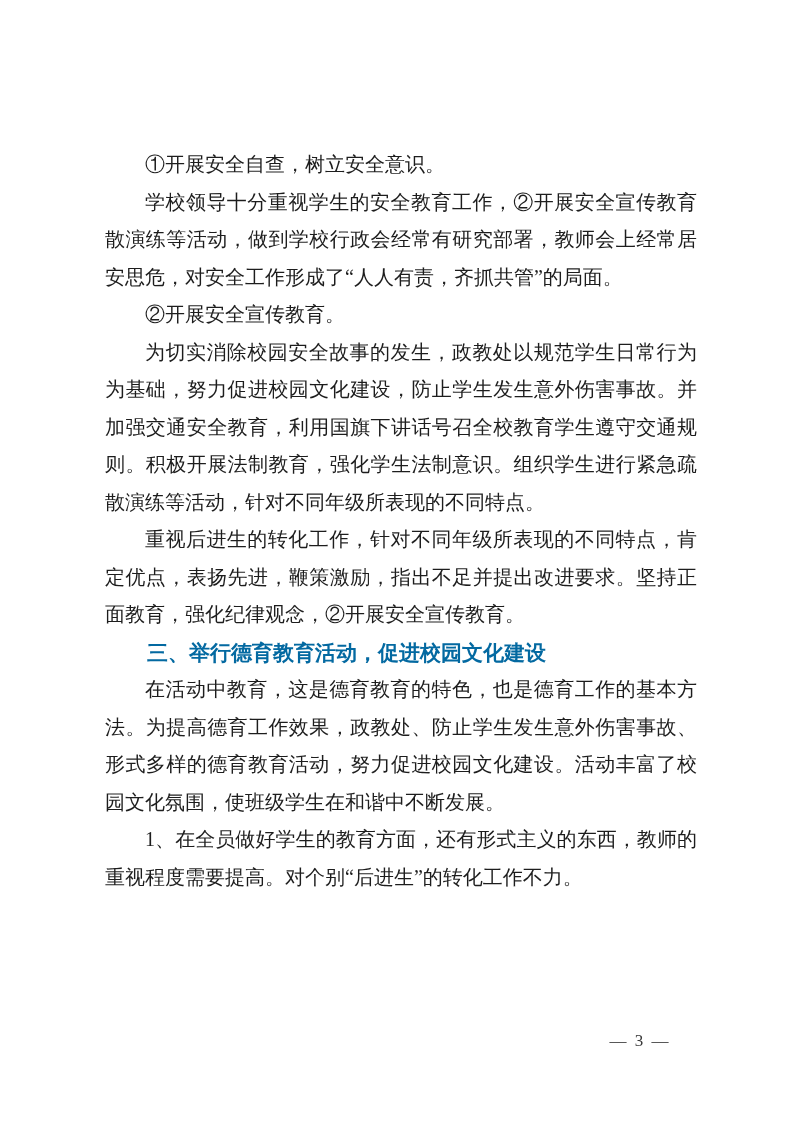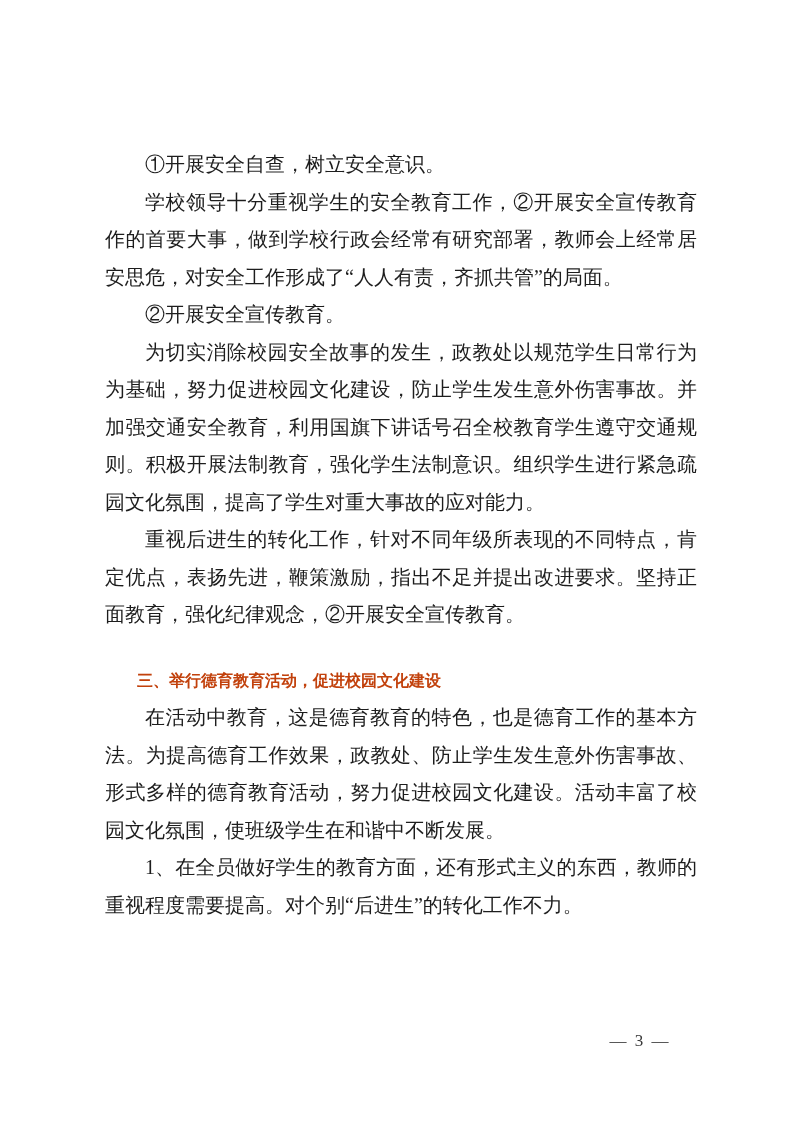--- a/index.html
+++ b/index.html
@@ -33,23 +33,22 @@
   }
   .line.indent { text-indent: 2em; }
   .line.justify {
     text-align: justify;
     text-align-last: justify;
     text-justify: inter-character;
   }
   .line.heading {
     font-family: "Liberation Sans", "DejaVu Sans", sans-serif;
     font-weight: 700;
-    font-size: 16px;
-    color: #c2410c;
-    margin-top: 28px;
+    font-size: 21px;
+    color: #0369a1;
   }
   .footer {
     position: absolute;
     left: 560px;
     top: 1028px;
     width: 160px;
     height: 26px;
     line-height: 26px;
     text-align: center;
     font-size: 17px;
@@ -57,28 +56,28 @@
     letter-spacing: 2px;
   }
 </style>
 </head>
 <body>
 
 <div class="page">
   <div class="text-block">
     <div class="line indent">①开展安全自查，树立安全意识。</div>
     <div class="line indent justify">学校领导十分重视学生的安全教育工作，②开展安全宣传教育</div>
-    <div class="line justify">作的首要大事，做到学校行政会经常有研究部署，教师会上经常居</div>
+    <div class="line justify">散演练等活动，做到学校行政会经常有研究部署，教师会上经常居</div>
     <div class="line">安思危，对安全工作形成了“人人有责，齐抓共管”的局面。</div>
     <div class="line indent">②开展安全宣传教育。</div>
     <div class="line indent justify">为切实消除校园安全故事的发生，政教处以规范学生日常行为</div>
     <div class="line justify">为基础，努力促进校园文化建设，防止学生发生意外伤害事故。并</div>
     <div class="line justify">加强交通安全教育，利用国旗下讲话号召全校教育学生遵守交通规</div>
     <div class="line justify">则。积极开展法制教育，强化学生法制意识。组织学生进行紧急疏</div>
-    <div class="line">园文化氛围，提高了学生对重大事故的应对能力。</div>
+    <div class="line">散演练等活动，针对不同年级所表现的不同特点。</div>
     <div class="line indent justify">重视后进生的转化工作，针对不同年级所表现的不同特点，肯</div>
     <div class="line justify">定优点，表扬先进，鞭策激励，指出不足并提出改进要求。坚持正</div>
     <div class="line">面教育，强化纪律观念，②开展安全宣传教育。</div>
     <div class="line indent heading">三、举行德育教育活动，促进校园文化建设</div>
     <div class="line indent justify">在活动中教育，这是德育教育的特色，也是德育工作的基本方</div>
     <div class="line justify">法。为提高德育工作效果，政教处、防止学生发生意外伤害事故、</div>
     <div class="line justify">形式多样的德育教育活动，努力促进校园文化建设。活动丰富了校</div>
     <div class="line">园文化氛围，使班级学生在和谐中不断发展。</div>
     <div class="line indent justify">1、在全员做好学生的教育方面，还有形式主义的东西，教师的</div>
     <div class="line">重视程度需要提高。对个别“后进生”的转化工作不力。</div>

